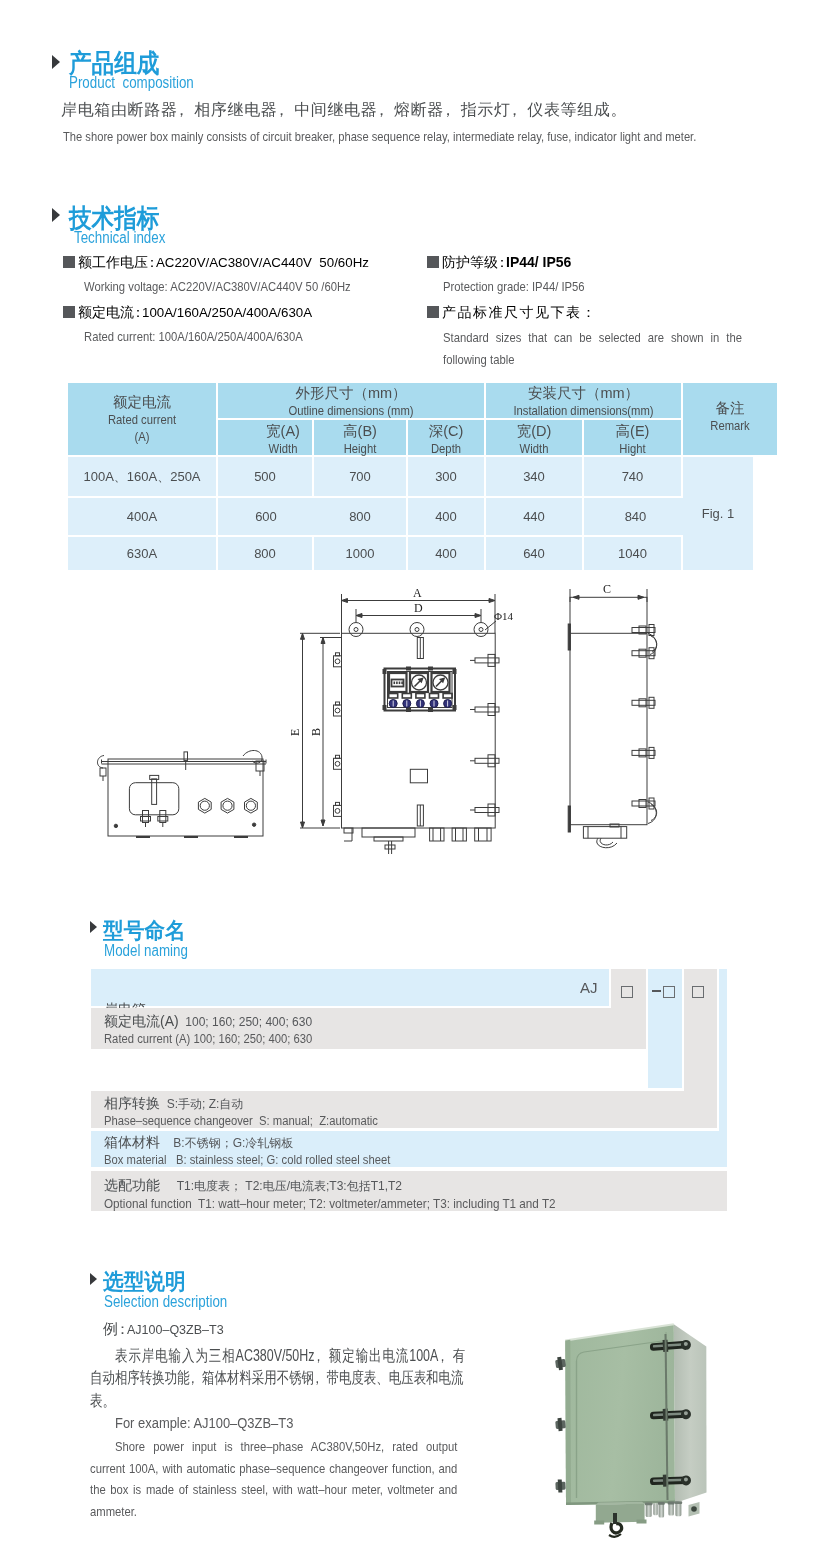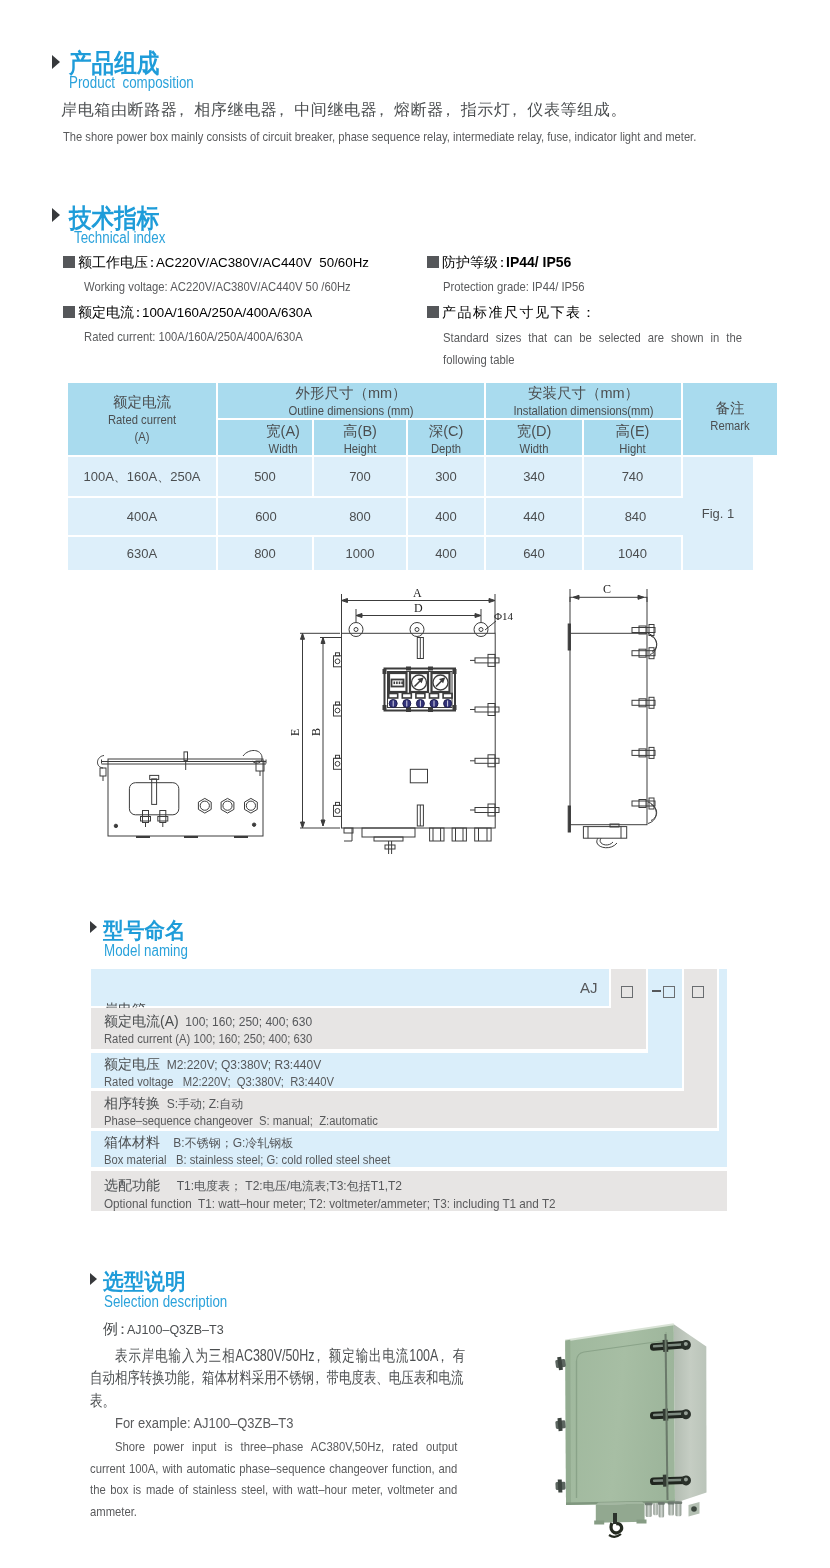--- a/index.html
+++ b/index.html
@@ -411,24 +411,20 @@
 <div class="abs mb mrow" style="left:91px; top:969px; width:518px; height:37px;">
       <div class="ml1" style="padding-top:4px;margin-top:28px;">岸电箱</div>
       <div class="ml2">Shore power box</div>
     </div>
 
 <div class="abs mg mrow" style="left:91px; top:1008px; width:555px; height:41px;">
       <div class="ml1" style="padding-top:5px;">额定电流(A)<span class="mv">&nbsp;&nbsp;100; 160; 250; 400; 630</span></div>
       <div class="ml2">Rated current (A) 100; 160; 250; 400; 630</div>
     </div>
 
-<div class="abs mb mrow" style="left:91px; top:1053px; width:591px; height:35px;">
-      <div class="ml1" style="padding-top:3px;">额定电压<span class="mv">&nbsp;&nbsp;M2:220V;  Q3:380V;  R3:440V</span></div>
-      <div class="ml2">Rated voltage&nbsp;&nbsp; M2:220V;&nbsp; Q3:380V;&nbsp; R3:440V</div>
-    </div>
 
 <div class="abs mg mrow" style="left:91px; top:1091px; width:626px; height:37px;">
       <div class="ml1" style="padding-top:4px;">相序转换<span class="mv">&nbsp;&nbsp;S:手动; Z:自动</span></div>
       <div class="ml2">Phase–sequence changeover&nbsp; S: manual;&nbsp; Z:automatic</div>
     </div>
 
 <div class="abs mb mrow" style="left:91px; top:1131px; width:636px; height:36px;">
       <div class="ml1" style="padding-top:3px;">箱体材料<span class="mv">&nbsp;&nbsp;&nbsp;&nbsp;B:不锈钢；G:冷轧钢板</span></div>
       <div class="ml2">Box material&nbsp;&nbsp; B: stainless steel; G: cold rolled steel sheet</div>
     </div>

